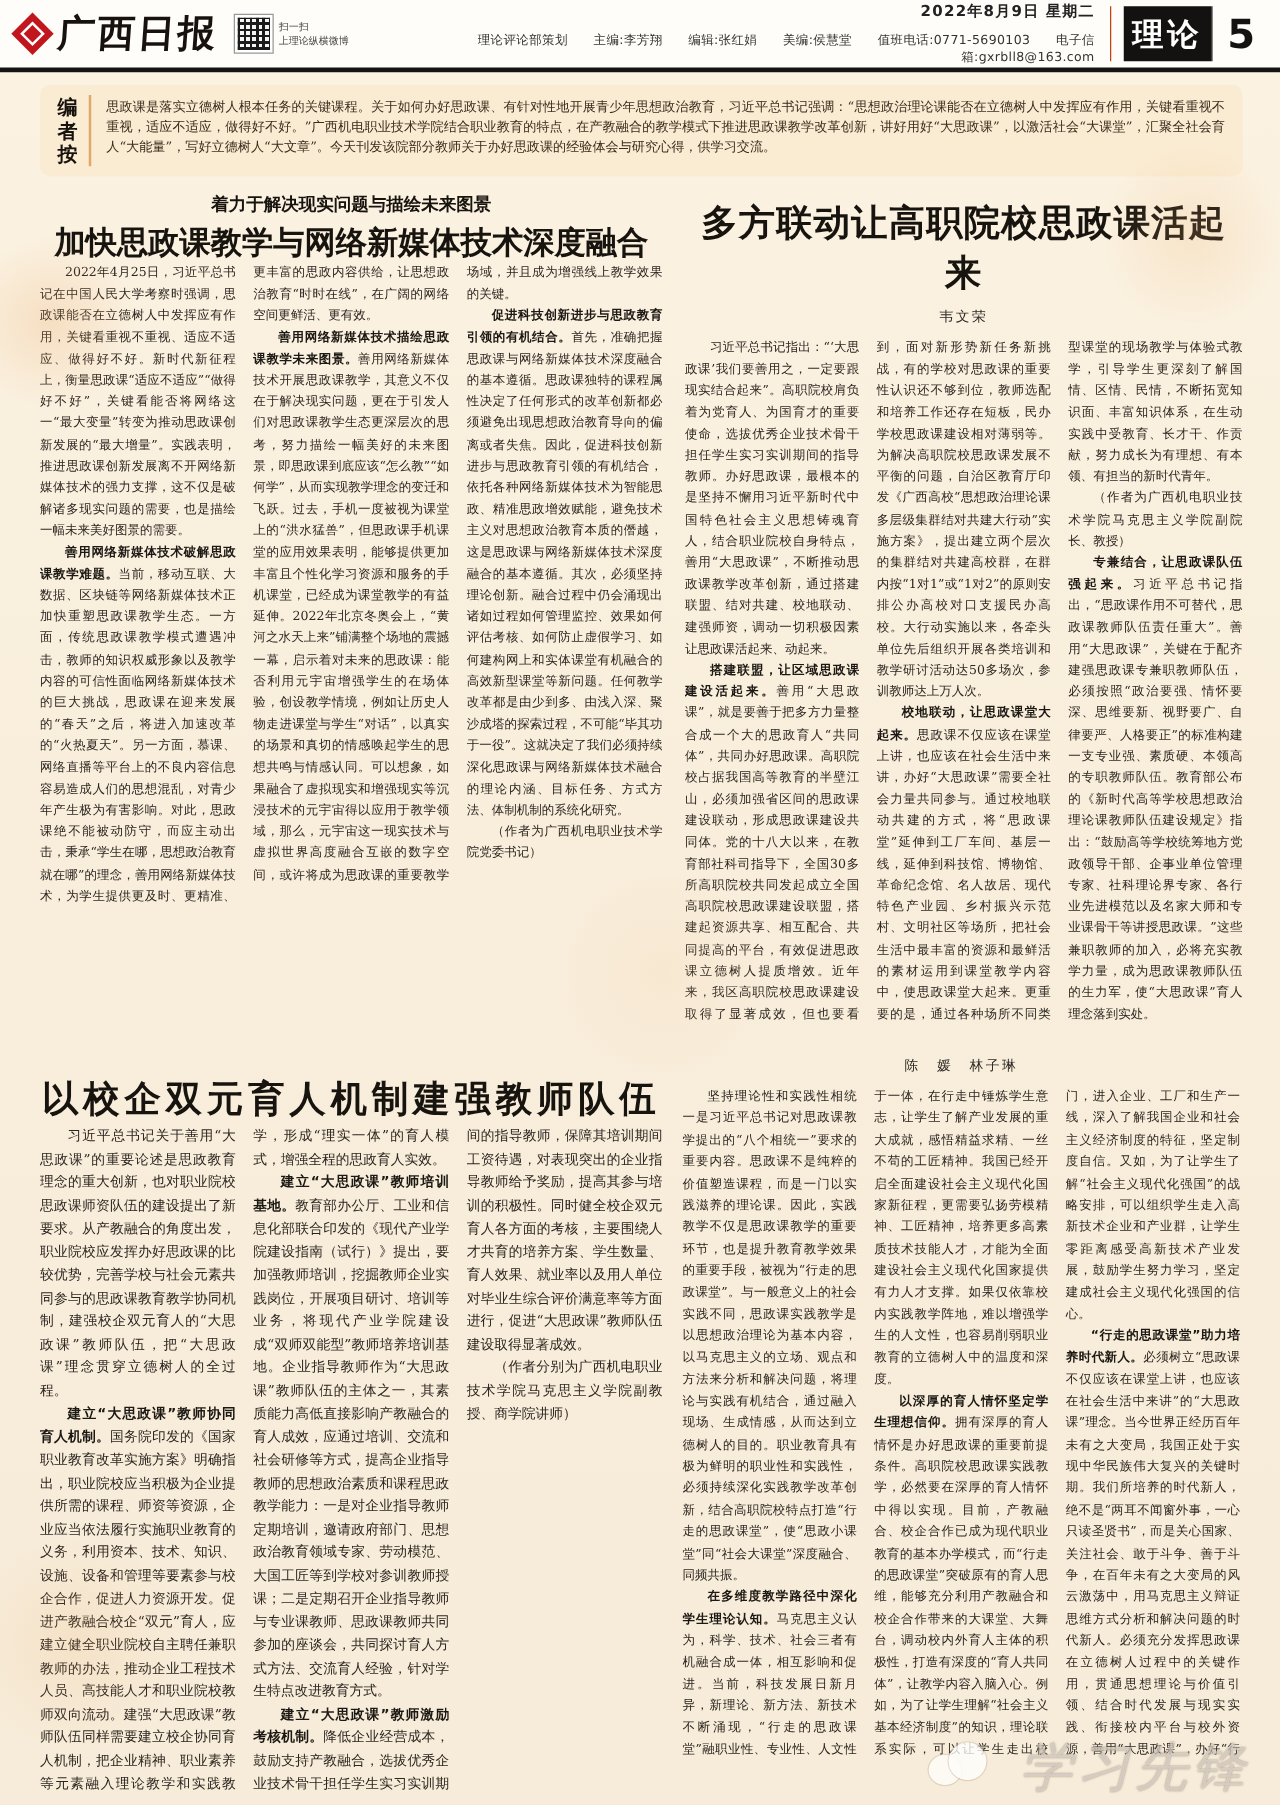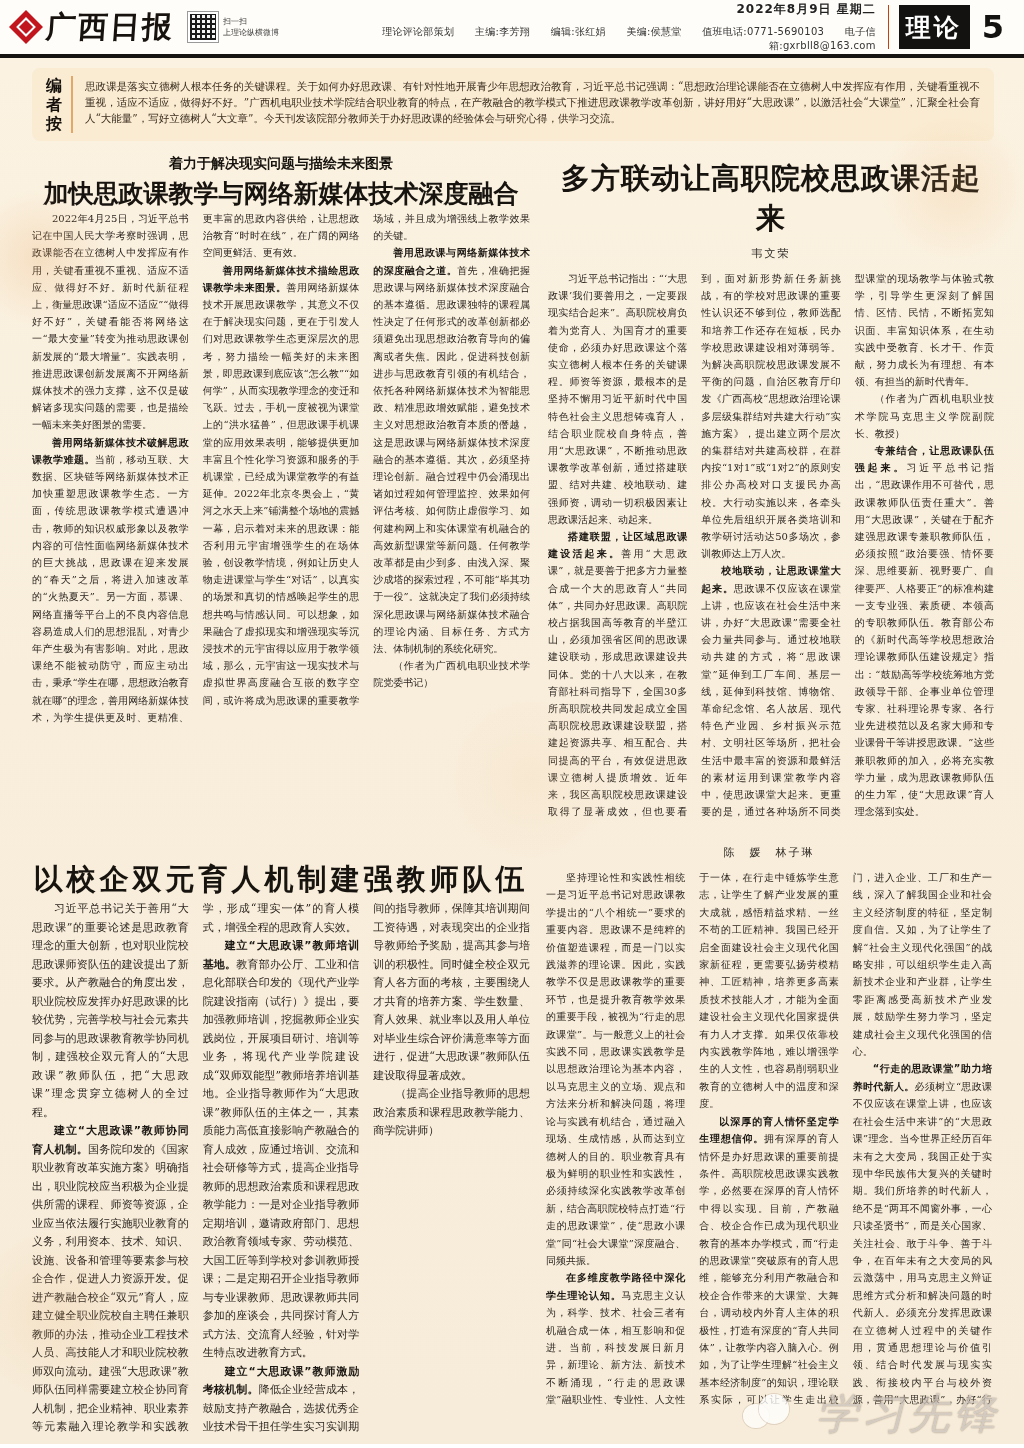--- a/index.html
+++ b/index.html
@@ -130,46 +130,46 @@
     </div>
 
     <div id="grid-top">
       <div class="half-left">
         <div class="kicker">着力于解决现实问题与描绘未来图景</div>
         <div class="headline hl-1">加快思政课教学与网络新媒体技术深度融合</div>
         <div class="body-cols cols-a1">
             <p>2022年4月25日，习近平总书记在中国人民大学考察时强调，思政课能否在立德树人中发挥应有作用，关键看重视不重视、适应不适应、做得好不好。新时代新征程上，衡量思政课“适应不适应”“做得好不好”，关键看能否将网络这一“最大变量”转变为推动思政课创新发展的“最大增量”。实践表明，推进思政课创新发展离不开网络新媒体技术的强力支撑，这不仅是破解诸多现实问题的需要，也是描绘一幅未来美好图景的需要。</p>
             <p><b class="lead">善用网络新媒体技术破解思政课教学难题。</b>当前，移动互联、大数据、区块链等网络新媒体技术正加快重塑思政课教学生态。一方面，传统思政课教学模式遭遇冲击，教师的知识权威形象以及教学内容的可信性面临网络新媒体技术的巨大挑战，思政课在迎来发展的“春天”之后，将进入加速改革的“火热夏天”。另一方面，慕课、网络直播等平台上的不良内容信息容易造成人们的思想混乱，对青少年产生极为有害影响。对此，思政课绝不能被动防守，而应主动出击，秉承“学生在哪，思想政治教育就在哪”的理念，善用网络新媒体技术，为学生提供更及时、更精准、更丰富的思政内容供给，让思想政治教育“时时在线”，在广阔的网络空间更鲜活、更有效。</p>
             <p><b class="lead">善用网络新媒体技术描绘思政课教学未来图景。</b>善用网络新媒体技术开展思政课教学，其意义不仅在于解决现实问题，更在于引发人们对思政课教学生态更深层次的思考，努力描绘一幅美好的未来图景，即思政课到底应该“怎么教”“如何学”，从而实现教学理念的变迁和飞跃。过去，手机一度被视为课堂上的“洪水猛兽”，但思政课手机课堂的应用效果表明，能够提供更加丰富且个性化学习资源和服务的手机课堂，已经成为课堂教学的有益延伸。2022年北京冬奥会上，“黄河之水天上来”铺满整个场地的震撼一幕，启示着对未来的思政课：能否利用元宇宙增强学生的在场体验，创设教学情境，例如让历史人物走进课堂与学生“对话”，以真实的场景和真切的情感唤起学生的思想共鸣与情感认同。可以想象，如果融合了虚拟现实和增强现实等沉浸技术的元宇宙得以应用于教学领域，那么，元宇宙这一现实技术与虚拟世界高度融合互嵌的数字空间，或许将成为思政课的重要教学场域，并且成为增强线上教学效果的关键。</p>
-            <p><b class="lead">善用思政课与网络新媒体技术的深度融合之道。</b>首先，准确把握思政课与网络新媒体技术深度融合的基本遵循。思政课独特的课程属性决定了任何形式的改革创新都必须避免出现思想政治教育导向的偏离或者失焦。因此，促进科技创新进步与思政教育引领的有机结合，依托各种网络新媒体技术为智能思政、精准思政增效赋能，避免技术主义对思想政治教育本质的僭越，这是思政课与网络新媒体技术深度融合的基本遵循。其次，必须坚持理论创新。融合过程中仍会涌现出诸如过程如何管理监控、效果如何评估考核、如何防止虚假学习、如何建构网上和实体课堂有机融合的高效新型课堂等新问题。任何教学改革都是由少到多、由浅入深、聚沙成塔的探索过程，不可能“毕其功于一役”。这就决定了我们必须持续深化思政课与网络新媒体技术融合的理论内涵、目标任务、方式方法、体制机制的系统化研究。</p>
+            <p><b class="lead">促进科技创新进步与思政教育引领的有机结合。</b>首先，准确把握思政课与网络新媒体技术深度融合的基本遵循。思政课独特的课程属性决定了任何形式的改革创新都必须避免出现思想政治教育导向的偏离或者失焦。因此，促进科技创新进步与思政教育引领的有机结合，依托各种网络新媒体技术为智能思政、精准思政增效赋能，避免技术主义对思想政治教育本质的僭越，这是思政课与网络新媒体技术深度融合的基本遵循。其次，必须坚持理论创新。融合过程中仍会涌现出诸如过程如何管理监控、效果如何评估考核、如何防止虚假学习、如何建构网上和实体课堂有机融合的高效新型课堂等新问题。任何教学改革都是由少到多、由浅入深、聚沙成塔的探索过程，不可能“毕其功于一役”。这就决定了我们必须持续深化思政课与网络新媒体技术融合的理论内涵、目标任务、方式方法、体制机制的系统化研究。</p>
             <p>（作者为广西机电职业技术学院党委书记）</p>
           </div>
       </div>
       <div class="half-right">
         <div class="headline hl-2">多方联动让高职院校思政课活起来</div>
         <div class="authors">韦文荣</div>
         <div class="body-cols cols-a2">
-            <p>习近平总书记指出：“‘大思政课’我们要善用之，一定要跟现实结合起来”。高职院校肩负着为党育人、为国育才的重要使命，必须办好思政课这个落实立德树人根本任务的关键课程。师资等资源，最根本的是坚持不懈用习近平新时代中国特色社会主义思想铸魂育人，结合职业院校自身特点，善用“大思政课”，不断推动思政课教学改革创新，通过搭建联盟、结对共建、校地联动、建强师资，调动一切积极因素让思政课活起来、动起来。</p>
+            <p>习近平总书记指出：“‘大思政课’我们要善用之，一定要跟现实结合起来”。高职院校肩负着为党育人、为国育才的重要使命，选拔优秀企业技术骨干担任学生实习实训期间的指导教师。办好思政课，最根本的是坚持不懈用习近平新时代中国特色社会主义思想铸魂育人，结合职业院校自身特点，善用“大思政课”，不断推动思政课教学改革创新，通过搭建联盟、结对共建、校地联动、建强师资，调动一切积极因素让思政课活起来、动起来。</p>
             <p><b class="lead">搭建联盟，让区域思政课建设活起来。</b>善用“大思政课”，就是要善于把多方力量整合成一个大的思政育人“共同体”，共同办好思政课。高职院校占据我国高等教育的半壁江山，必须加强省区间的思政课建设联动，形成思政课建设共同体。党的十八大以来，在教育部社科司指导下，全国30多所高职院校共同发起成立全国高职院校思政课建设联盟，搭建起资源共享、相互配合、共同提高的平台，有效促进思政课立德树人提质增效。近年来，我区高职院校思政课建设取得了显著成效，但也要看到，面对新形势新任务新挑战，有的学校对思政课的重要性认识还不够到位，教师选配和培养工作还存在短板，民办学校思政课建设相对薄弱等。为解决高职院校思政课发展不平衡的问题，自治区教育厅印发《广西高校“思想政治理论课多层级集群结对共建大行动”实施方案》，提出建立两个层次的集群结对共建高校群，在群内按“1对1”或“1对2”的原则安排公办高校对口支援民办高校。大行动实施以来，各牵头单位先后组织开展各类培训和教学研讨活动达50多场次，参训教师达上万人次。</p>
             <p><b class="lead">校地联动，让思政课堂大起来。</b>思政课不仅应该在课堂上讲，也应该在社会生活中来讲，办好“大思政课”需要全社会力量共同参与。通过校地联动共建的方式，将“思政课堂”延伸到工厂车间、基层一线，延伸到科技馆、博物馆、革命纪念馆、名人故居、现代特色产业园、乡村振兴示范村、文明社区等场所，把社会生活中最丰富的资源和最鲜活的素材运用到课堂教学内容中，使思政课堂大起来。更重要的是，通过各种场所不同类型课堂的现场教学与体验式教学，引导学生更深刻了解国情、区情、民情，不断拓宽知识面、丰富知识体系，在生动实践中受教育、长才干、作贡献，努力成长为有理想、有本领、有担当的新时代青年。</p>
             <p>（作者为广西机电职业技术学院马克思主义学院副院长、教授）</p>
             <p><b class="lead">专兼结合，让思政课队伍强起来。</b>习近平总书记指出，“思政课作用不可替代，思政课教师队伍责任重大”。善用“大思政课”，关键在于配齐建强思政课专兼职教师队伍，必须按照“政治要强、情怀要深、思维要新、视野要广、自律要严、人格要正”的标准构建一支专业强、素质硬、本领高的专职教师队伍。教育部公布的《新时代高等学校思想政治理论课教师队伍建设规定》指出：“鼓励高等学校统筹地方党政领导干部、企事业单位管理专家、社科理论界专家、各行业先进模范以及名家大师和专业课骨干等讲授思政课。”这些兼职教师的加入，必将充实教学力量，成为思政课教师队伍的生力军，使“大思政课”育人理念落到实处。</p>
           </div>
       </div>
     </div>
 
     <div id="grid-bottom">
       <div class="half-left">
         <div class="headline hl-3">以校企双元育人机制建强教师队伍</div>
         <div class="body-cols cols-a3">
             <p>习近平总书记关于善用“大思政课”的重要论述是思政教育理念的重大创新，也对职业院校思政课师资队伍的建设提出了新要求。从产教融合的角度出发，职业院校应发挥办好思政课的比较优势，完善学校与社会元素共同参与的思政课教育教学协同机制，建强校企双元育人的“大思政课”教师队伍，把“大思政课”理念贯穿立德树人的全过程。</p>
             <p><b class="lead">建立“大思政课”教师协同育人机制。</b>国务院印发的《国家职业教育改革实施方案》明确指出，职业院校应当积极为企业提供所需的课程、师资等资源，企业应当依法履行实施职业教育的义务，利用资本、技术、知识、设施、设备和管理等要素参与校企合作，促进人力资源开发。促进产教融合校企“双元”育人，应建立健全职业院校自主聘任兼职教师的办法，推动企业工程技术人员、高技能人才和职业院校教师双向流动。建强“大思政课”教师队伍同样需要建立校企协同育人机制，把企业精神、职业素养等元素融入理论教学和实践教学，形成“理实一体”的育人模式，增强全程的思政育人实效。</p>
             <p><b class="lead">建立“大思政课”教师培训基地。</b>教育部办公厅、工业和信息化部联合印发的《现代产业学院建设指南（试行）》提出，要加强教师培训，挖掘教师企业实践岗位，开展项目研讨、培训等业务，将现代产业学院建设成“双师双能型”教师培养培训基地。企业指导教师作为“大思政课”教师队伍的主体之一，其素质能力高低直接影响产教融合的育人成效，应通过培训、交流和社会研修等方式，提高企业指导教师的思想政治素质和课程思政教学能力：一是对企业指导教师定期培训，邀请政府部门、思想政治教育领域专家、劳动模范、大国工匠等到学校对参训教师授课；二是定期召开企业指导教师与专业课教师、思政课教师共同参加的座谈会，共同探讨育人方式方法、交流育人经验，针对学生特点改进教育方式。</p>
             <p><b class="lead">建立“大思政课”教师激励考核机制。</b>降低企业经营成本，鼓励支持产教融合，选拔优秀企业技术骨干担任学生实习实训期间的指导教师，保障其培训期间工资待遇，对表现突出的企业指导教师给予奖励，提高其参与培训的积极性。同时健全校企双元育人各方面的考核，主要围绕人才共育的培养方案、学生数量、育人效果、就业率以及用人单位对毕业生综合评价满意率等方面进行，促进“大思政课”教师队伍建设取得显著成效。</p>
-            <p>（提高企业指导教师的思想政治素质和课程思政教学能力、商学院讲师）</p>
+            <p>（作者分别为广西机电职业技术学院马克思主义学院副教授、商学院讲师）</p>
           </div>
       </div>
       <div class="half-right">
         <div class="authors">陈　媛　林子琳</div>
         <div class="body-cols cols-a4">
             <p>坚持理论性和实践性相统一是习近平总书记对思政课教学提出的“八个相统一”要求的重要内容。思政课不是纯粹的价值塑造课程，而是一门以实践滋养的理论课。因此，实践教学不仅是思政课教学的重要环节，也是提升教育教学效果的重要手段，被视为“行走的思政课堂”。与一般意义上的社会实践不同，思政课实践教学是以思想政治理论为基本内容，以马克思主义的立场、观点和方法来分析和解决问题，将理论与实践有机结合，通过融入现场、生成情感，从而达到立德树人的目的。职业教育具有极为鲜明的职业性和实践性，必须持续深化实践教学改革创新，结合高职院校特点打造“行走的思政课堂”，使“思政小课堂”同“社会大课堂”深度融合、同频共振。</p>
             <p><b class="lead">在多维度教学路径中深化学生理论认知。</b>马克思主义认为，科学、技术、社会三者有机融合成一体，相互影响和促进。当前，科技发展日新月异，新理论、新方法、新技术不断涌现，“行走的思政课堂”融职业性、专业性、人文性于一体，在行走中锤炼学生意志，让学生了解产业发展的重大成就，感悟精益求精、一丝不苟的工匠精神。我国已经开启全面建设社会主义现代化国家新征程，更需要弘扬劳模精神、工匠精神，培养更多高素质技术技能人才，才能为全面建设社会主义现代化国家提供有力人才支撑。如果仅依靠校内实践教学阵地，难以增强学生的人文性，也容易削弱职业教育的立德树人中的温度和深度。</p>
             <p><b class="lead">以深厚的育人情怀坚定学生理想信仰。</b>拥有深厚的育人情怀是办好思政课的重要前提条件。高职院校思政课实践教学，必然要在深厚的育人情怀中得以实现。目前，产教融合、校企合作已成为现代职业教育的基本办学模式，而“行走的思政课堂”突破原有的育人思维，能够充分利用产教融合和校企合作带来的大课堂、大舞台，调动校内外育人主体的积极性，打造有深度的“育人共同体”，让教学内容入脑入心。例如，为了让学生理解“社会主义基本经济制度”的知识，理论联系实际，可以让学生走出校门，进入企业、工厂和生产一线，深入了解我国企业和社会主义经济制度的特征，坚定制度自信。又如，为了让学生了解“社会主义现代化强国”的战略安排，可以组织学生走入高新技术企业和产业群，让学生零距离感受高新技术产业发展，鼓励学生努力学习，坚定建成社会主义现代化强国的信心。</p>
             <p><b class="lead">“行走的思政课堂”助力培养时代新人。</b>必须树立“思政课不仅应该在课堂上讲，也应该在社会生活中来讲”的“大思政课”理念。当今世界正经历百年未有之大变局，我国正处于实现中华民族伟大复兴的关键时期。我们所培养的时代新人，绝不是“两耳不闻窗外事，一心只读圣贤书”，而是关心国家、关注社会、敢于斗争、善于斗争，在百年未有之大变局的风云激荡中，用马克思主义辩证思维方式分析和解决问题的时代新人。必须充分发挥思政课在立德树人过程中的关键作用，贯通思想理论与价值引领、结合时代发展与现实实践、衔接校内平台与校外资源，善用“大思政课”，办好“行走的思政课堂”，培育越来越多堪当民族复兴重任的时代新人。</p>
           </div>

